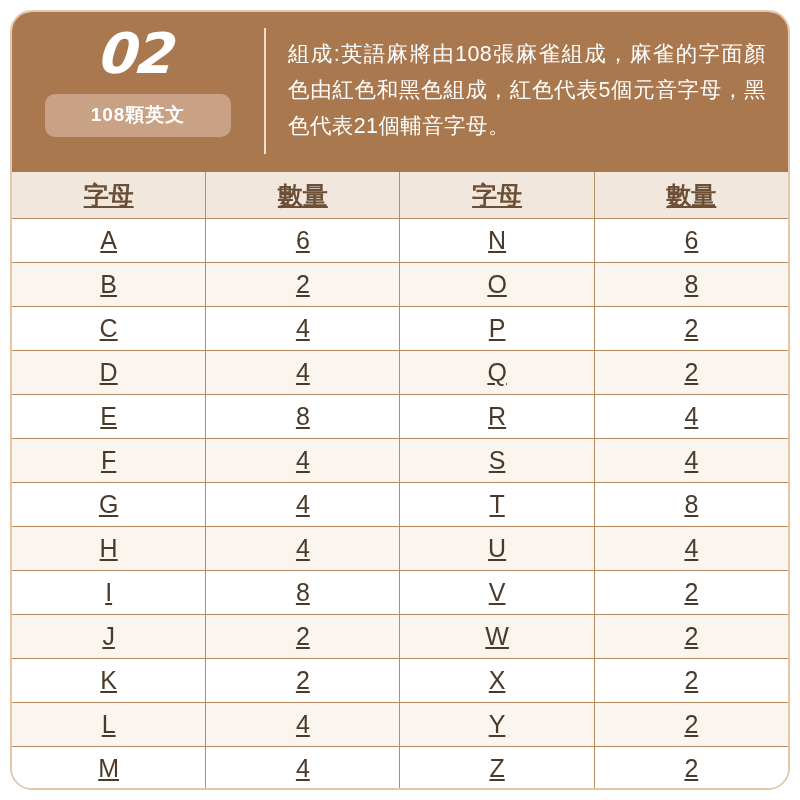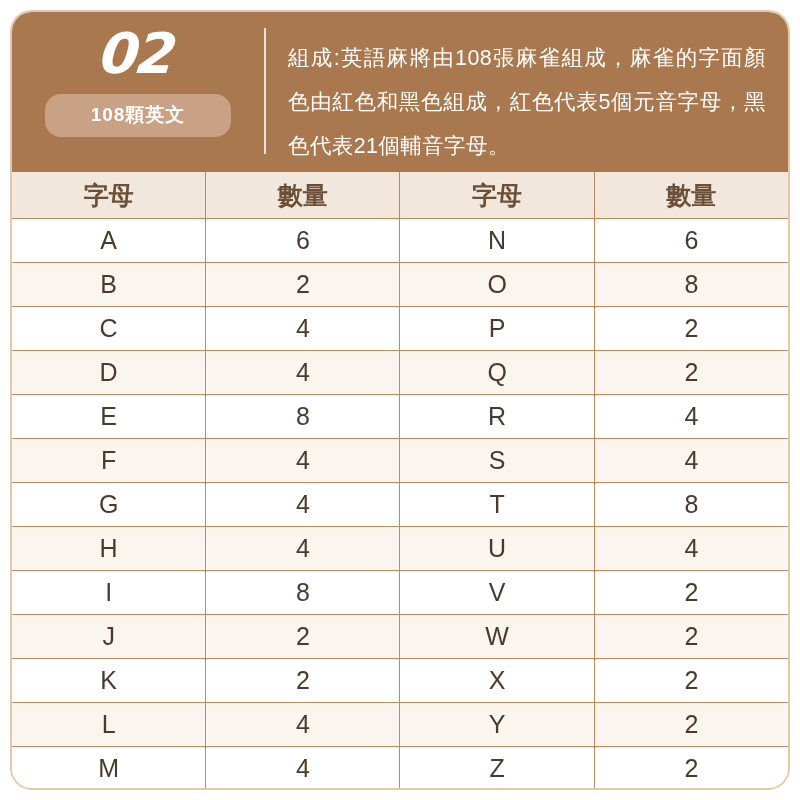--- a/index.html
+++ b/index.html
@@ -61,21 +61,21 @@
     color: #ffffff;
     letter-spacing: -2px;
     font-style: italic;
     transform: skewX(-6deg);
     margin-bottom: 12px;
   }
 
   .badge {
     background: #c9a285;
     color: #ffffff;
-    border-radius: 16px;
+    border-radius: 10px;
     padding: 8px 18px 10px 18px;
     text-align: center;
     line-height: 25px;
     font-size: 19px;
     font-weight: bold;
     letter-spacing: 1px;
     min-width: 150px;
   }
 
   .header-divider {
@@ -84,21 +84,21 @@
     height: 126px;
     margin-top: 16px;
     flex: 0 0 2px;
   }
 
   .header-right {
     flex: 1 1 auto;
     padding: 24px 22px 0 22px;
     color: #ffffff;
     font-size: 21.5px;
-    line-height: 44px;
+    line-height: 36px;
     letter-spacing: 0.4px;
     text-align: justify;
   }
 
   
   .table-wrap {
     flex: 1 1 auto;
     display: flex;
     flex-direction: column;
     background: #ffffff;
@@ -111,20 +111,21 @@
     table-layout: fixed;
   }
 
   table.letters th,
   table.letters td {
     border: 1px solid #b78c63;
     text-align: center;
     color: #4a3a2c;
     font-size: 25px;
     font-family: "Liberation Sans", sans-serif;
+    text-decoration: underline;
   }
 
   table.letters thead th {
     background: #f2e7dd;
     color: #6b4f37;
     font-weight: bold;
     font-size: 25px;
     height: 44px;
     border-top: none;
   }

